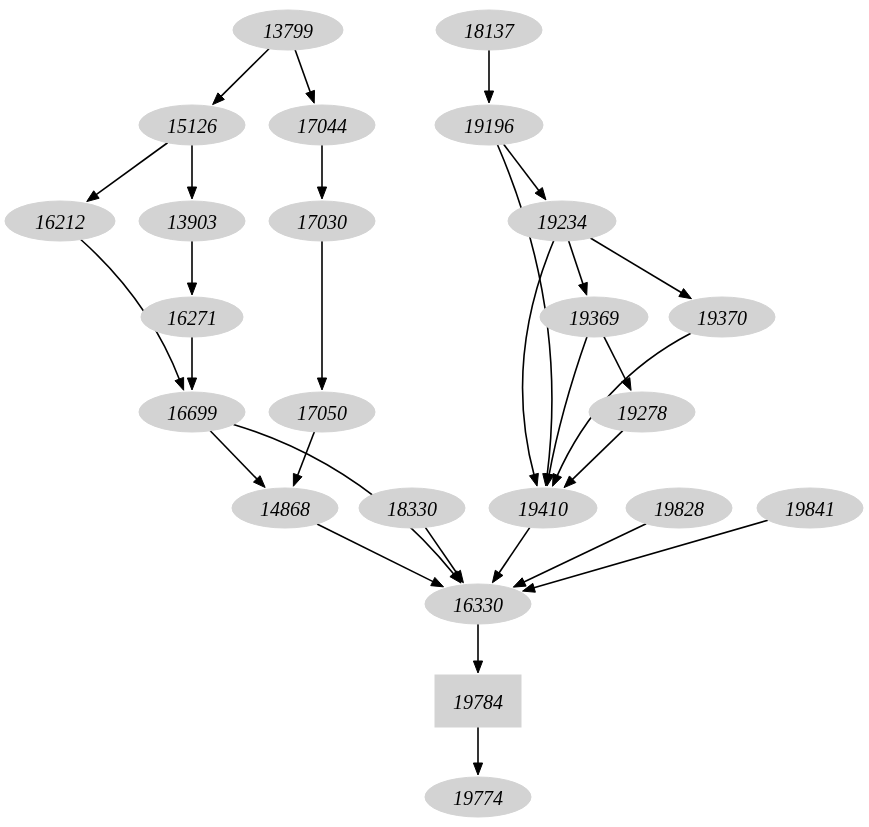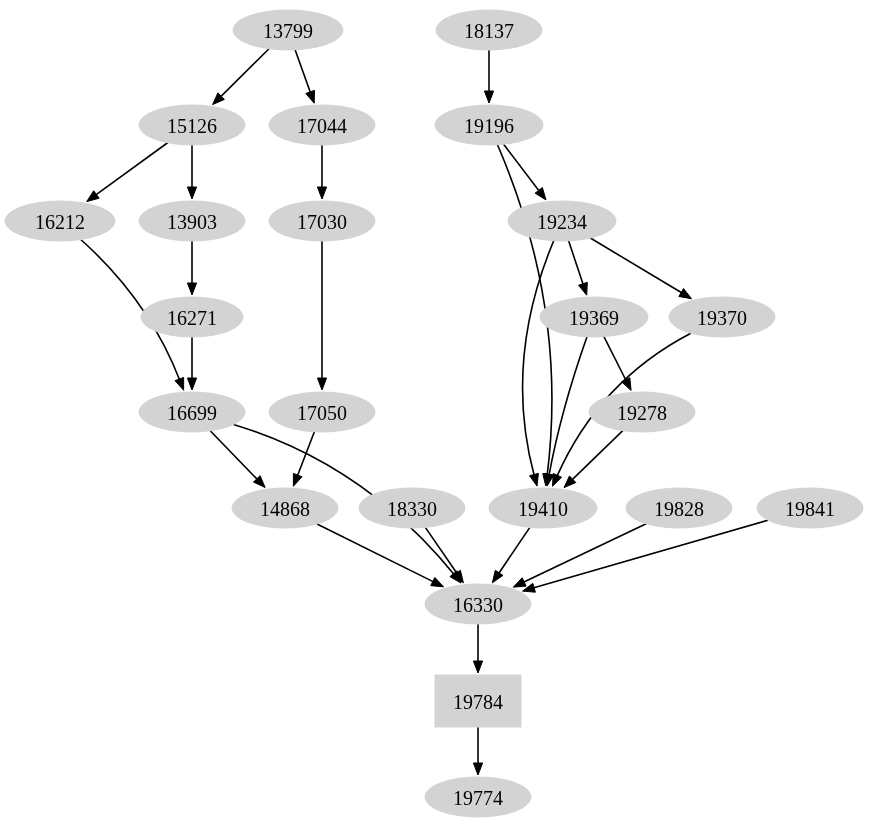--- a/index.html
+++ b/index.html
@@ -7,20 +7,21 @@
     padding: 0;
     background: #ffffff;
   }
   #graph-root {
     position: relative;
     width: 869px;
     height: 827px;
     background: #ffffff;
     font-family: "Liberation Serif", "DejaVu Serif", serif;
     overflow: hidden;
+    font-style: italic;
   }
   svg#graph-canvas {
     display: block;
     width: 869px;
     height: 827px;
   }
   .node-ellipse {
     fill: #d3d3d3;
     stroke: #d3d3d3;
     stroke-width: 1;

